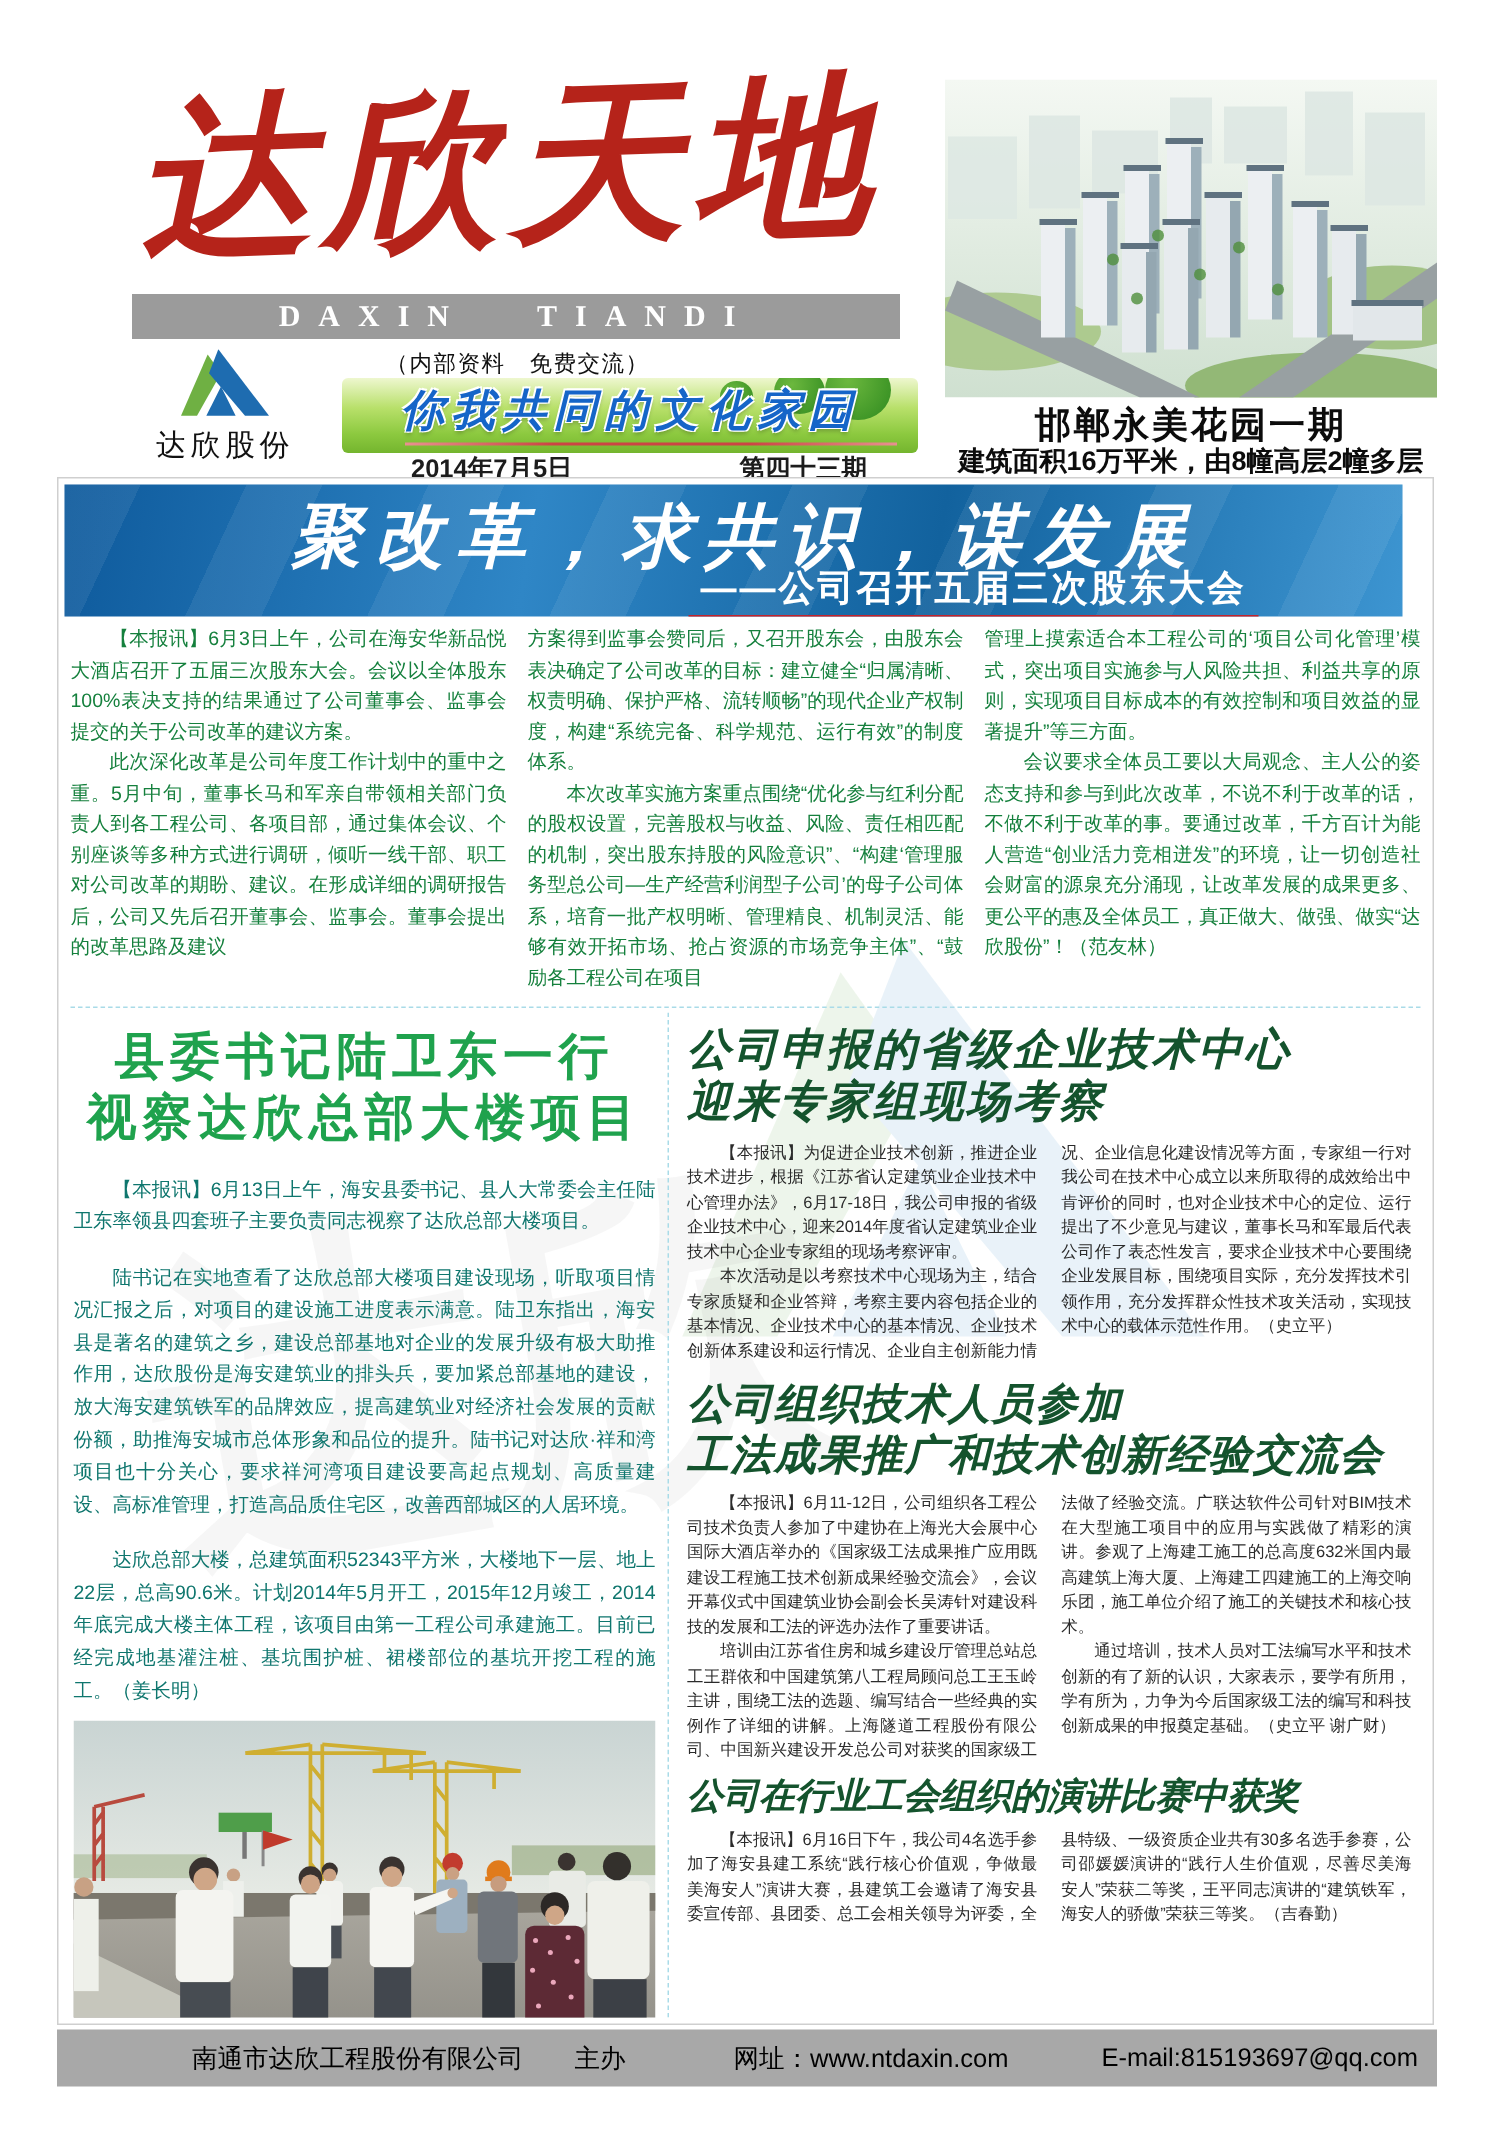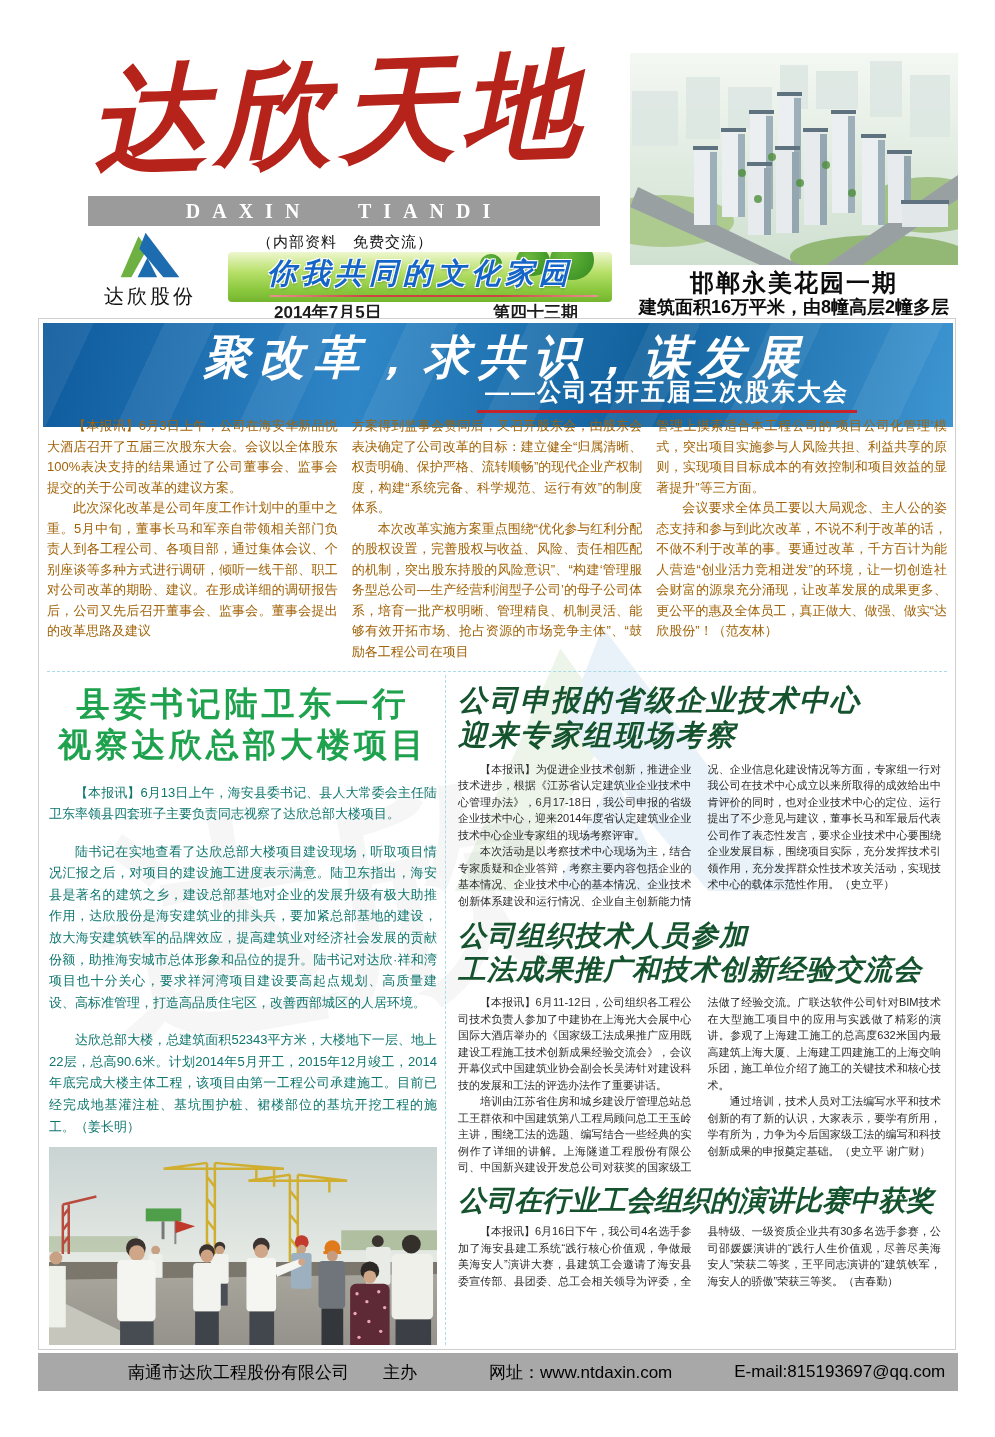--- a/index.html
+++ b/index.html
@@ -38,48 +38,48 @@
   .photo-caption{left:630px;top:267px;width:328px;text-align:center;font-weight:bold;font-size:24px;color:#0c0c0c;letter-spacing:2px;}
   .photo-subcaption{left:630px;top:295px;width:328px;text-align:center;font-weight:bold;font-size:18px;color:#0c0c0c;}
 
   
   .main-box{left:38px;top:318px;width:918px;height:1032px;border:1px solid #cfcfcf;background:#fff;box-sizing:border-box;}
   .watermark{position:absolute;left:400px;top:240px;width:380px;height:400px;opacity:.13;pointer-events:none;}
   .watermark svg{width:100%;height:100%;}
   .watermark-text{position:absolute;left:60px;top:440px;font-family:"DejaVu Serif",serif;font-weight:900;
     font-size:230px;color:#6a6a6a;opacity:.055;transform:rotate(-10deg);pointer-events:none;white-space:nowrap;}
 
-  .banner{position:absolute;left:4px;top:4px;right:2px;height:104px;overflow:hidden;
+  .banner{position:absolute;left:4px;top:4px;right:20px;height:88px;overflow:hidden;
     background:linear-gradient(100deg,#0e5a9c 0%,#2f86c6 35%,#12629e 65%,#3d95d1 100%);padding-left:16px;}
   .banner-streaks{position:absolute;inset:0;
     background:repeating-linear-gradient(115deg,rgba(255,255,255,.07) 0 46px,rgba(255,255,255,0) 46px 110px);}
   .lead-headline{position:relative;margin-top:4px;text-align:center;color:#fff;
     font-family:"DejaVu Serif",serif;font-style:italic;font-weight:900;font-size:46px;letter-spacing:9px;}
   .lead-subheadline{position:absolute;right:96px;top:53px;color:#fff;font-weight:bold;font-size:24px;
     letter-spacing:2px;border-bottom:3px solid #c4232b;padding:0 8px 2px;}
 
   .lead-cols{position:absolute;top:97px;left:8px;right:8px;height:250px;display:flex;gap:14px;
     overflow:hidden;border-bottom:1px dashed #a9dbe8;padding-bottom:5px;}
-  .lead-col{flex:1;font-size:13px;line-height:1.58;text-align:justify;color:#a16207;}
+  .lead-col{flex:1;font-size:13px;line-height:1.58;text-align:justify;color:#15803d;}
   .lead-col p,.article-text p,.twocol p{margin:0;}
   .indent{text-indent:2em;}
 
   .bottom{position:absolute;top:356px;left:4px;right:4px;bottom:4px;display:flex;overflow:hidden;}
   .bottom-left{width:402px;padding:4px 8px 0 6px;box-sizing:border-box;}
   .bottom-right{flex:1;border-left:1px dashed #a9dbe8;padding:2px 10px 0 12px;box-sizing:border-box;overflow:hidden;}
 
   .green-title{text-align:center;font-weight:bold;font-size:33px;color:#1fa24d;letter-spacing:4px;line-height:1.25;margin:4px 0 10px;}
   .article-text p{font-size:13px;line-height:1.66;text-align:justify;color:#0f766e;margin-top:16px;}
   .site-photo{margin:10px 0 0;width:100%;height:226px;}
   .site-photo svg{width:100%;height:100%;display:block;}
 
   .orange-title{font-weight:bold;color:#14532d;line-height:1.2;font-style:italic;}
   .ot-a{font-size:29px;letter-spacing:2px;margin:6px 0 8px;}
   .ot-b{font-size:28px;letter-spacing:1px;margin:10px 0 8px;}
-  .ot-c{font-size:28px;letter-spacing:0;margin:8px 0 6px;}
+  .ot-c{font-size:24px;letter-spacing:0;margin:8px 0 6px;}
   .twocol{column-count:2;column-gap:16px;font-size:11px;line-height:1.5;text-align:justify;color:#2b2b2b;}
 
   
   .footer{left:38px;top:1353px;width:920px;height:38px;background:#a8a8a8;color:#000000;
     display:flex;align-items:center;font-size:17px;box-sizing:border-box;padding-left:90px;}
   .footer .sp-s{margin-left:34px;} .footer .sp-m{margin-left:72px;} .footer .sp-l{margin-left:62px;}
 </style>
 </head>
 <body>
 

